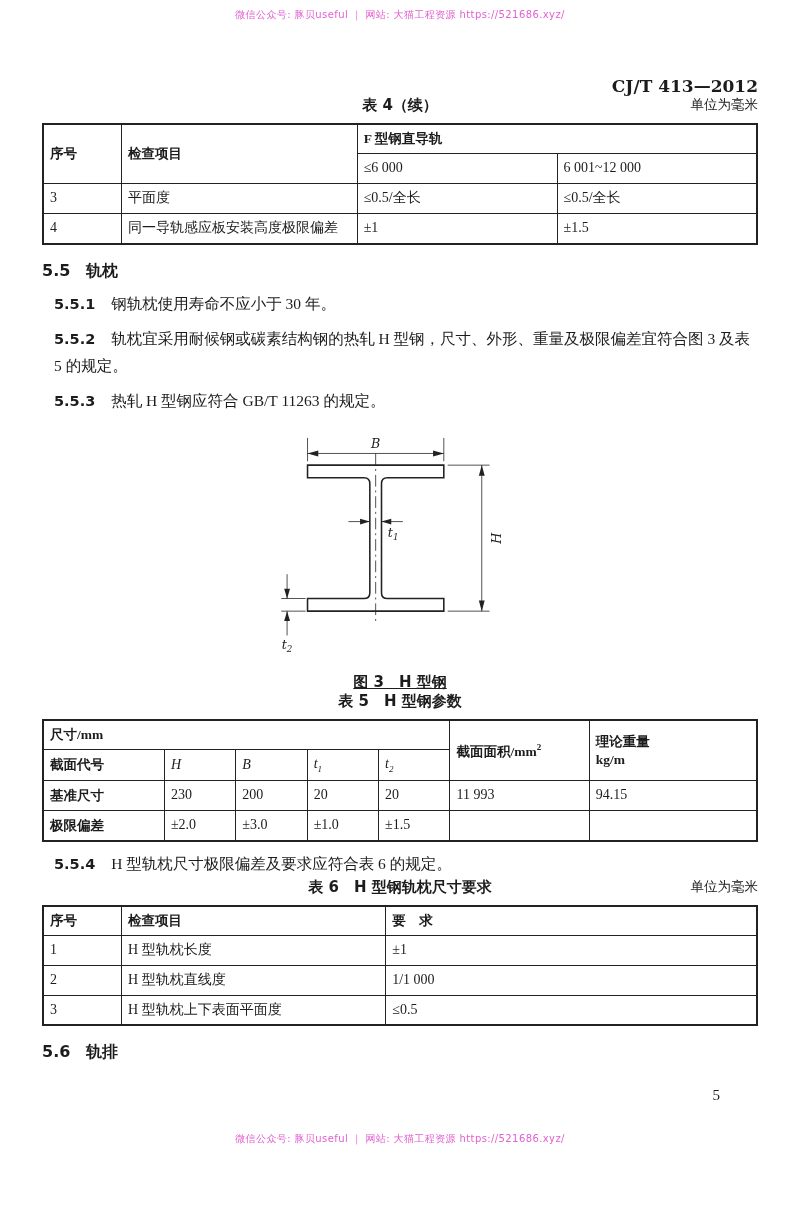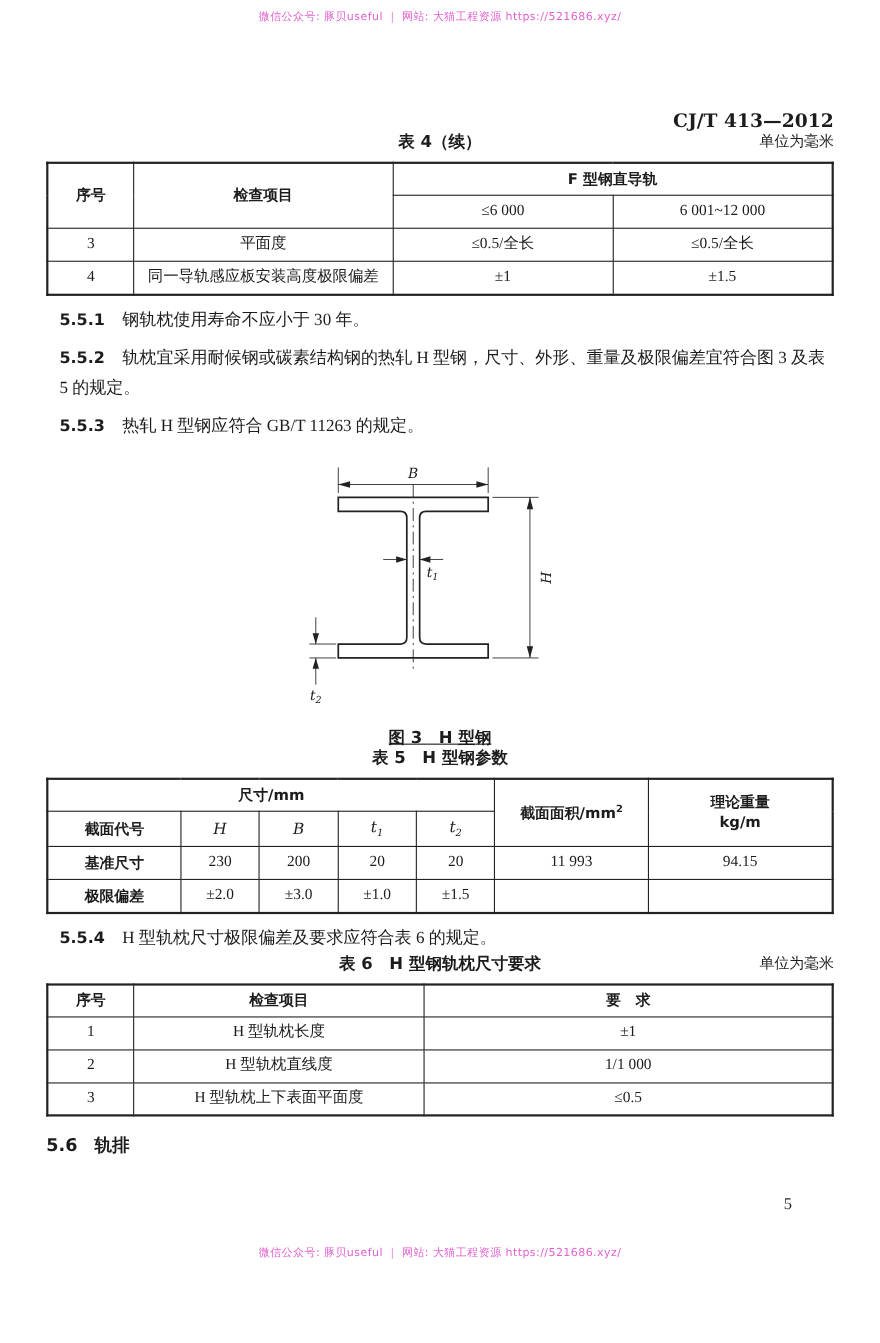--- a/index.html
+++ b/index.html
@@ -8,34 +8,34 @@
     font-family:"Liberation Serif","DejaVu Serif",serif;color:#1c1c1c;
   }
   .page{position:relative;width:800px;height:1160px;padding:0 42px;box-sizing:border-box;}
   .watermark{
     position:absolute;left:0;right:0;text-align:center;font-size:10px;
     color:#e261cf;font-family:"DejaVu Sans","Liberation Sans",sans-serif;letter-spacing:.4px;
   }
   .wm-top{top:8px;}
   .wm-bottom{bottom:14px;}
   .doc-header{
-    padding-top:100px;text-align:right;font-size:17px;font-weight:bold;
+    padding-top:76px;text-align:right;font-size:17px;font-weight:bold;
     font-family:"DejaVu Serif","Liberation Serif",serif;
   }
   .tbl-caption{
     position:relative;margin-bottom:8px;text-align:center;
     font-size:15px;font-weight:bold;
     font-family:"DejaVu Sans","Liberation Sans",sans-serif;
   }
   .tbl-caption .unit{
     position:absolute;right:0;bottom:1px;font-weight:normal;font-size:13.5px;
     font-family:"Liberation Serif","DejaVu Serif",serif;
   }
   table.tbl{width:100%;border-collapse:collapse;border:2px solid #222;font-size:14px;}
-  table.tbl td{border:1px solid #222;text-align:center;vertical-align:middle;padding:5px 6px;line-height:1.35;}
+  table.tbl td{border:1px solid #222;vertical-align:middle;padding:5px 6px;line-height:1.35;font-family:Liberation Serif, serif;}
   td.th{font-weight:bold;font-family:"DejaVu Sans","Liberation Sans",sans-serif;font-size:13.5px;}
   .it{font-style:italic;font-family:"DejaVu Serif","Liberation Serif",serif;}
   .heading{
     margin:16px 0 0 0;font-size:16px;font-weight:bold;
     font-family:"DejaVu Sans","Liberation Sans",sans-serif;
   }
   .para{margin:9px 0 0 12px;font-size:15.5px;line-height:1.7;}
   .clause-num{
     font-weight:bold;font-family:"DejaVu Sans","Liberation Sans",sans-serif;
     font-size:14.5px;margin-right:12px;
@@ -88,20 +88,24 @@
       </tr>
       <tr>
         <td>4</td>
         <td>同一导轨感应板安装高度极限偏差</td>
         <td>±1</td>
         <td>±1.5</td>
       </tr>
     </tbody>
   </table>
 
+  <h3 class="heading">
+    <span class="clause-num">5.5</span>
+    <span>轨枕</span>
+  </h3>
   <p class="para">
     <span class="clause-num">5.5.1</span>
     <span>钢轨枕使用寿命不应小于 30 年。</span>
   </p>
   <p class="para">
     <span class="clause-num">5.5.2</span>
     <span>轨枕宜采用耐候钢或碳素结构钢的热轧 H 型钢，尺寸、外形、重量及极限偏差宜符合图 3 及表 5 的规定。</span>
   </p>
   <p class="para">
     <span class="clause-num">5.5.3</span>

